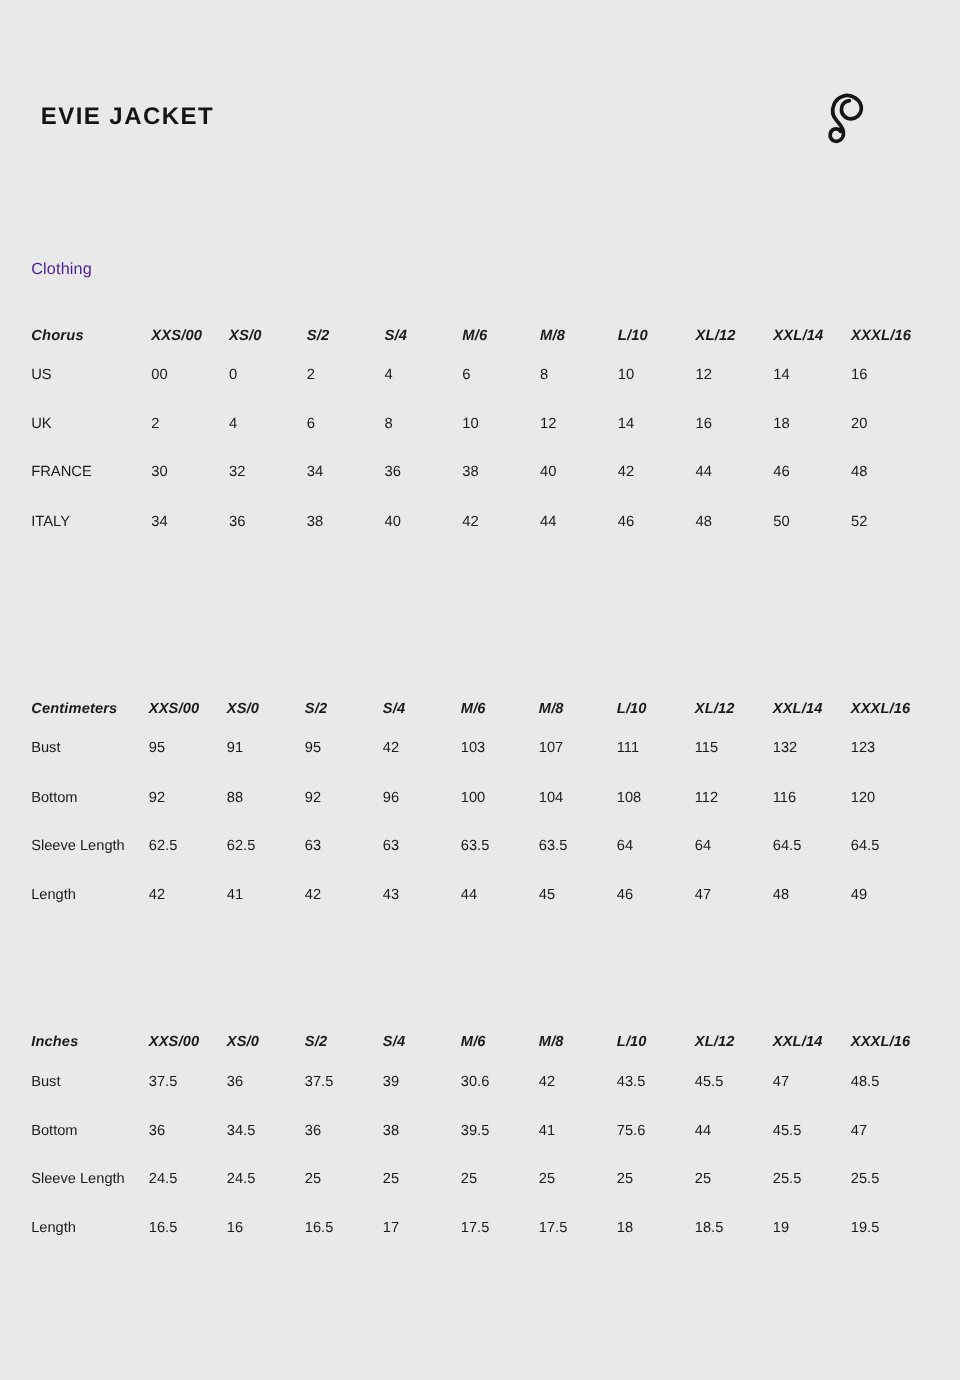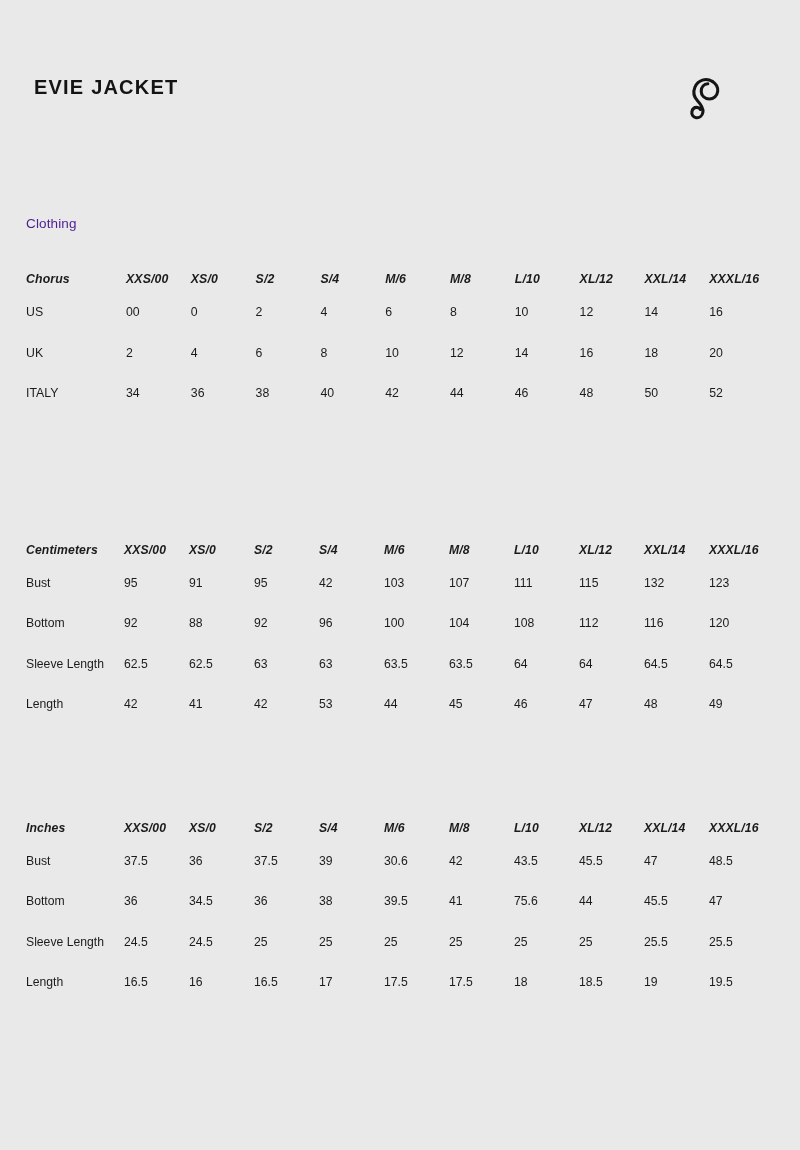--- a/index.html
+++ b/index.html
@@ -24,21 +24,21 @@
   }
 
   
   .header {
     position: relative;
     height: 170px;
   }
   .title {
     position: absolute;
     left: 8px;
-    top: 76px;
+    top: 86px;
     font-size: 20px;
     font-weight: bold;
     letter-spacing: 0.06em;
     color: #141414;
   }
   .brand-logo {
     position: absolute;
     right: 46px;
     top: 70px;
     width: 56px;
@@ -162,20 +162,33 @@
           <td>6</td>
           <td>8</td>
           <td>10</td>
           <td>12</td>
           <td>14</td>
           <td>16</td>
           <td>18</td>
           <td>20</td>
         </tr>
         <tr>
+          <td>FRANCE</td>
+          <td>30</td>
+          <td>32</td>
+          <td>34</td>
+          <td>36</td>
+          <td>38</td>
+          <td>40</td>
+          <td>42</td>
+          <td>44</td>
+          <td>46</td>
+          <td>48</td>
+        </tr>
+        <tr>
           <td>ITALY</td>
           <td>34</td>
           <td>36</td>
           <td>38</td>
           <td>40</td>
           <td>42</td>
           <td>44</td>
           <td>46</td>
           <td>48</td>
           <td>50</td>
@@ -256,21 +269,21 @@
           <td>64</td>
           <td>64</td>
           <td>64.5</td>
           <td>64.5</td>
         </tr>
         <tr>
           <td>Length</td>
           <td>42</td>
           <td>41</td>
           <td>42</td>
-          <td>53</td>
+          <td>43</td>
           <td>44</td>
           <td>45</td>
           <td>46</td>
           <td>47</td>
           <td>48</td>
           <td>49</td>
         </tr>
       </tbody>
     </table>
   </div>

